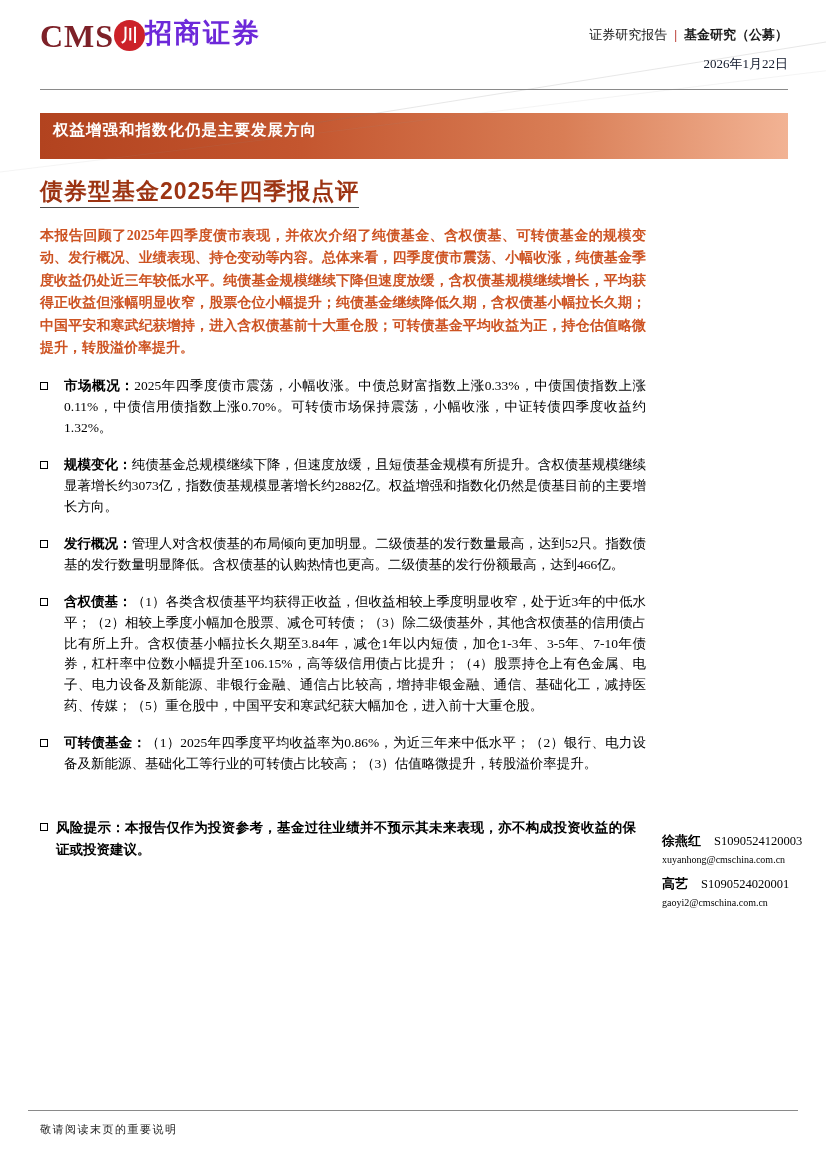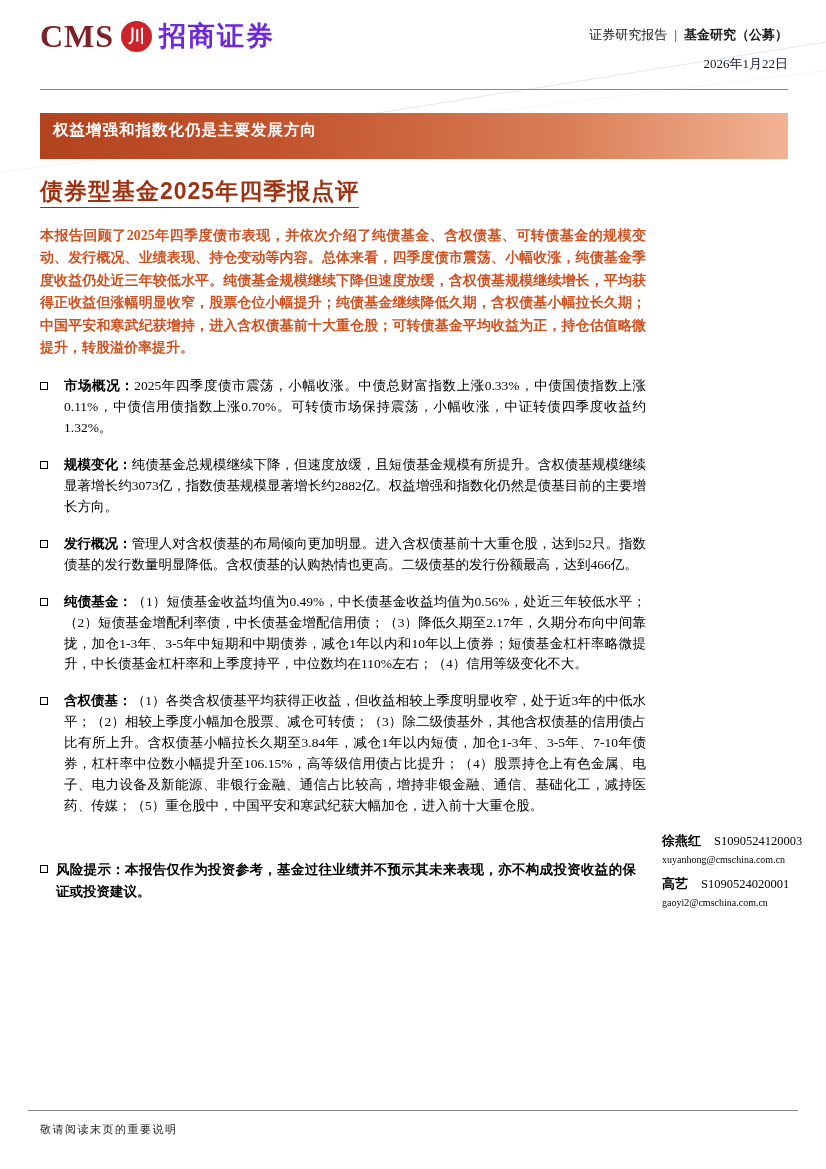--- a/index.html
+++ b/index.html
@@ -10,21 +10,21 @@
     background:#ffffff; overflow:hidden; color:#000;
   }
   
   .decor { position:absolute; height:1px; width:1000px; background:rgba(120,120,120,0.18); pointer-events:none; }
   .decor.d1 { top:52px; left:260px; transform:rotate(-9deg); }
   .decor.d2 { top:120px; left:-80px; transform:rotate(-7deg); background:rgba(150,150,150,0.10); }
 
   
   .header { position:relative; padding:20px 38px 0 40px; z-index:2; }
   .logo-row { display:flex; justify-content:space-between; align-items:flex-start; }
-  .logo { display:flex; align-items:center; gap:7px; }
+  .logo { display:flex; }
   .cms-text { font-family:"Liberation Serif", serif; font-weight:bold; font-size:32px; color:#7d2128; letter-spacing:1px; line-height:1; }
   .logo-circle {
     width:31px; height:31px; border-radius:50%; background:#cc2229; color:#fff;
     display:flex; align-items:center; justify-content:center;
     font-size:17px; font-weight:bold; font-family:"Liberation Sans", sans-serif;
   }
   .logo-cn { font-size:27px; color:#6d28d9; font-weight:bold; letter-spacing:2px; line-height:1; }
   .header-right { text-align:right; padding-top:6px; }
   .report-type-line { font-size:13px; color:#1a1a1a; }
   .report-type-line .rt { font-weight:normal; }
@@ -118,29 +118,29 @@
           <div class="bullet-row">
             <span class="sq"></span>
             <p class="bullet-text"><span class="bullet-label">市场概况：</span><span>2025年四季度债市震荡，小幅收涨。中债总财富指数上涨0.33%，中债国债指数上涨0.11%，中债信用债指数上涨0.70%。可转债市场保持震荡，小幅收涨，中证转债四季度收益约1.32%。</span></p>
           </div>
           <div class="bullet-row">
             <span class="sq"></span>
             <p class="bullet-text"><span class="bullet-label">规模变化：</span><span>纯债基金总规模继续下降，但速度放缓，且短债基金规模有所提升。含权债基规模继续显著增长约3073亿，指数债基规模显著增长约2882亿。权益增强和指数化仍然是债基目前的主要增长方向。</span></p>
           </div>
           <div class="bullet-row">
             <span class="sq"></span>
-            <p class="bullet-text"><span class="bullet-label">发行概况：</span><span>管理人对含权债基的布局倾向更加明显。进入含权债基前十大重仓股，达到52只。指数债基的发行数量明显降低。含权债基的认购热情也更高。二级债基的发行份额最高，达到466亿。</span></p>
-          </div>
-          <div class="bullet-row">
-            <span class="sq"></span>
-            <p class="bullet-text"><span class="bullet-label">纯债基金：</span><span>（1）短债基金收益均值为0.49%，中长债基金收益均值为0.56%，处近三年较低水平；（2）短债基金增配利率债，中长债基金增配信用债；（3）降低久期至2.17年，久期分布向中间靠拢，加仓1-3年、3-5年中短期和中期债券，减仓1年以内和10年以上债券；短债基金杠杆率略微提升，中长债基金杠杆率和上季度持平，中位数均在110%左右；（4）信用等级变化不大。</span></p>
+            <p class="bullet-text"><span class="bullet-label">发行概况：</span><span>管理人对含权债基的布局倾向更加明显。二级债基的发行数量最高，达到52只。指数债基的发行数量明显降低。含权债基的认购热情也更高。二级债基的发行份额最高，达到466亿。</span></p>
           </div>
           <div class="bullet-row">
             <span class="sq"></span>
             <p class="bullet-text"><span class="bullet-label">含权债基：</span><span>（1）各类含权债基平均获得正收益，但收益相较上季度明显收窄，处于近3年的中低水平；（2）相较上季度小幅加仓股票、减仓可转债；（3）除二级债基外，其他含权债基的信用债占比有所上升。含权债基小幅拉长久期至3.84年，减仓1年以内短债，加仓1-3年、3-5年、7-10年债券，杠杆率中位数小幅提升至106.15%，高等级信用债占比提升；（4）股票持仓上有色金属、电子、电力设备及新能源、非银行金融、通信占比较高，增持非银金融、通信、基础化工，减持医药、传媒；（5）重仓股中，中国平安和寒武纪获大幅加仓，进入前十大重仓股。</span></p>
+          </div>
+          <div class="bullet-row">
+            <span class="sq"></span>
+            <p class="bullet-text"><span class="bullet-label">可转债基金：</span><span>（1）2025年四季度平均收益率为0.86%，为近三年来中低水平；（2）银行、电力设备及新能源、基础化工等行业的可转债占比较高；（3）估值略微提升，转股溢价率提升。</span></p>
           </div>
         </div>
 
       <div class="risk-row">
         <span class="sq"></span>
         <p class="risk-text"><span>风险提示：</span><span>本报告仅作为投资参考，基金过往业绩并不预示其未来表现，亦不构成投资收益的保证或投资建议。</span></p>
       </div>
     </div>
   </div>
 

